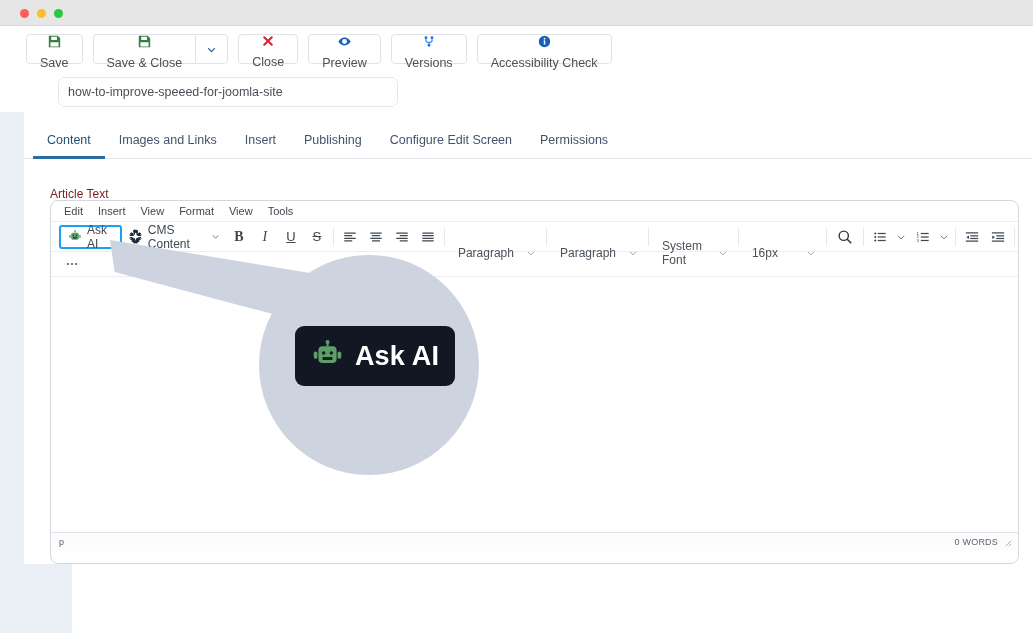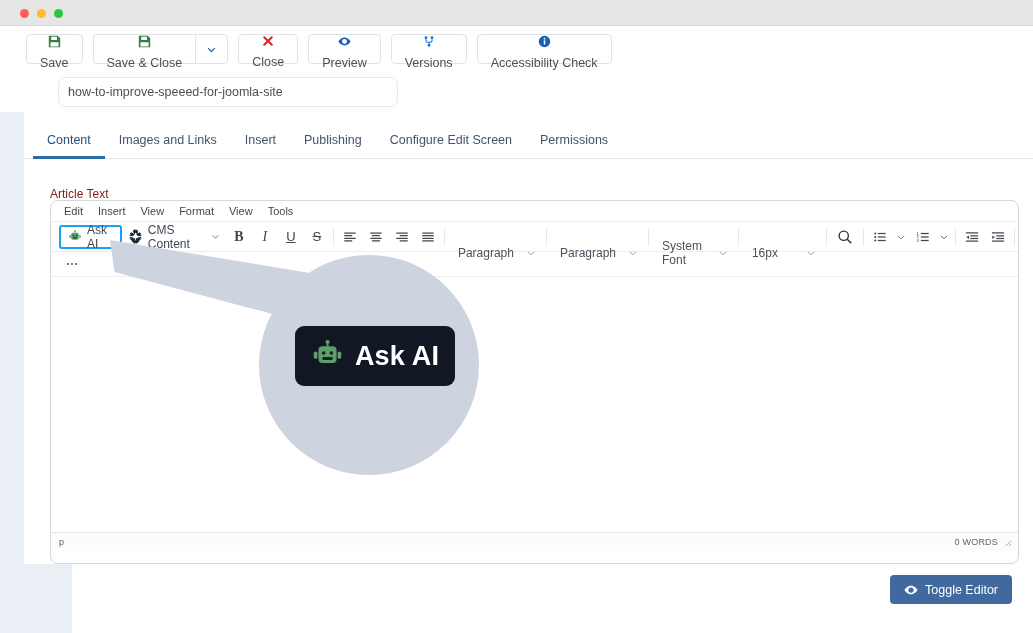--- a/index.html
+++ b/index.html
@@ -639,31 +639,20 @@
                 <g stroke="#98a0ab" stroke-width="1">
                   <path d="M9 3L3 9M9 6.5L6.5 9"></path>
                 </g>
               </svg>
           </span>
         </span>
       </div>
     </div>
   </div>
 
-  <div class="bottom">
-    <div class="toggle-editor">
-      <span class="icon">
-        <svg width="14" height="14" viewBox="0 0 16 16">
-            <path fill="#ffffff" d="M8 3C4.3 3 1.4 6.2.7 7.6c-.1.2-.1.5 0 .8C1.4 9.8 4.3 13 8 13s6.6-3.2 7.3-4.6c.1-.3.1-.6 0-.8C14.6 6.2 11.7 3 8 3zm0 8a3 3 0 110-6 3 3 0 010 6z"></path>
-            <circle cx="8" cy="8" r="1.6" fill="#41699d"></circle>
-          </svg>
-      </span>
-      <span>Toggle Editor</span>
-    </div>
-  </div>
 
   <div class="callout-stem"></div>
   <div class="callout-lens"></div>
   <div class="callout-pill">
     <span class="icon">
       <svg class="robot-lg" viewBox="0 0 24 24">
         <rect x="11.3" y="1.4" width="1.5" height="3.4" fill="#5d9e6a"></rect>
         <circle cx="12.05" cy="1.5" r="1.5" fill="#5d9e6a"></circle>
         <rect x="5.4" y="4.6" width="13.2" height="12.2" rx="2.9" fill="#5d9e6a"></rect>
         <rect x="2.0" y="8.3" width="2.7" height="5.4" rx="1.35" fill="#5d9e6a"></rect>

